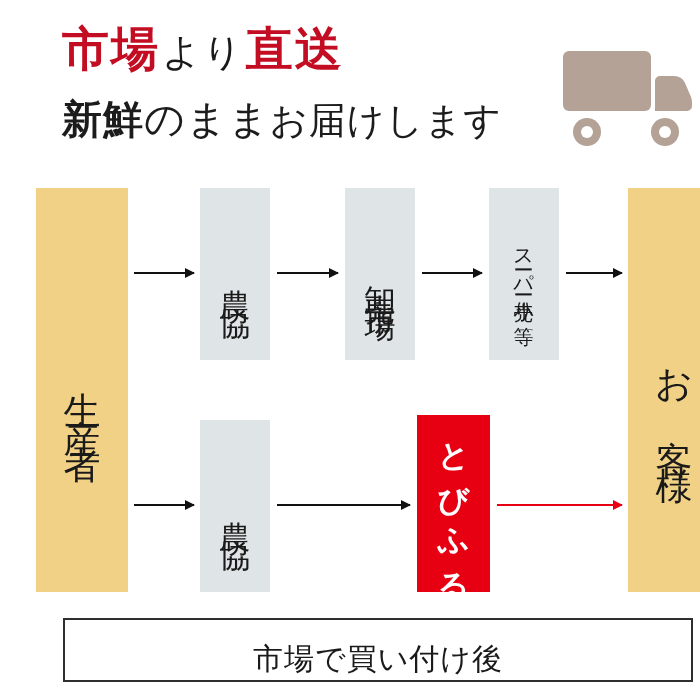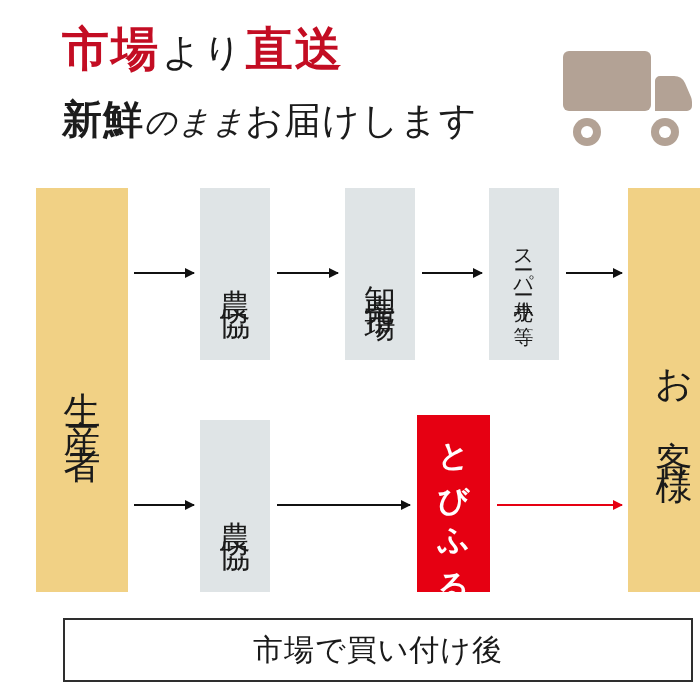--- a/index.html
+++ b/index.html
@@ -38,21 +38,21 @@
   .subtitle {
     position: absolute;
     left: 34px;
     top: 92px;
     font-size: 37px;
     letter-spacing: 1px;
     white-space: nowrap;
     color: #1c1c1c;
   }
   .subtitle .strong { font-weight: 700; font-size: 40px; }
-  .subtitle .script { font-size: 32px; font-style: italic; }
+  .subtitle .script { font-size: 40px; }
 
   .truck {
     position: absolute;
     left: 534px;
     top: 44px;
     width: 132px;
     height: 106px;
   }
 
   
@@ -137,21 +137,21 @@
 
   
   .note {
     position: absolute;
     left: 35px;
     top: 618px;
     width: 626px;
     height: 60px;
     border: 2px solid #2e2e2e;
     display: flex;
-    align-items: center;
+    align-items: flex-end;
     justify-content: center;
     font-size: 30px;
     letter-spacing: 1px;
     white-space: nowrap;
     background: #ffffff;
   }
   .note .accent { color: #c30d23; }
 </style>
 </head>
 <body>

